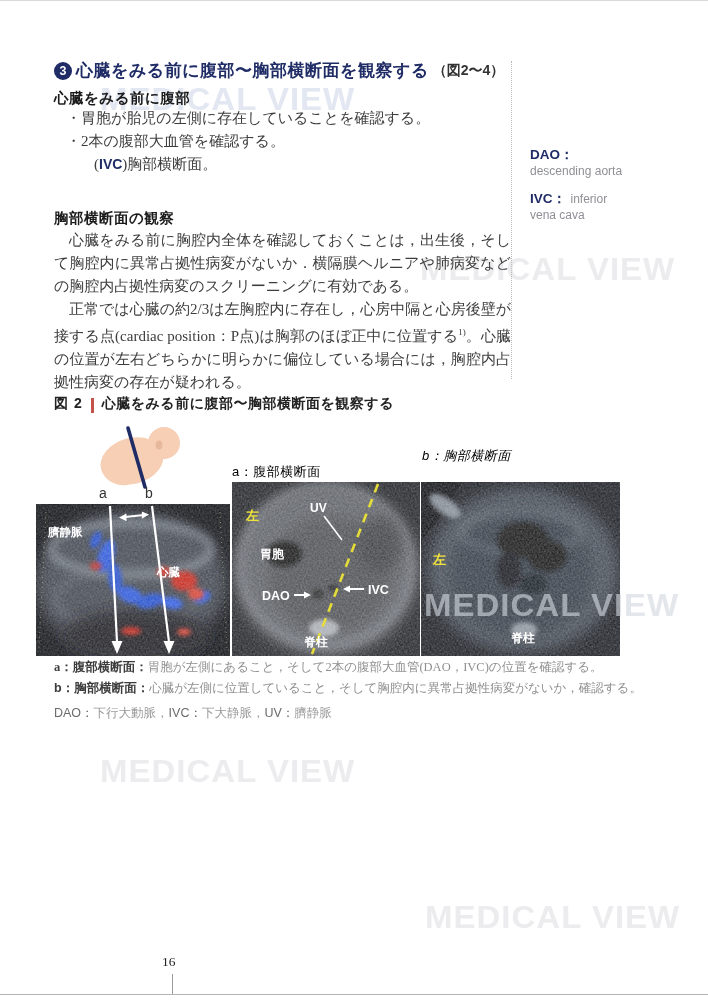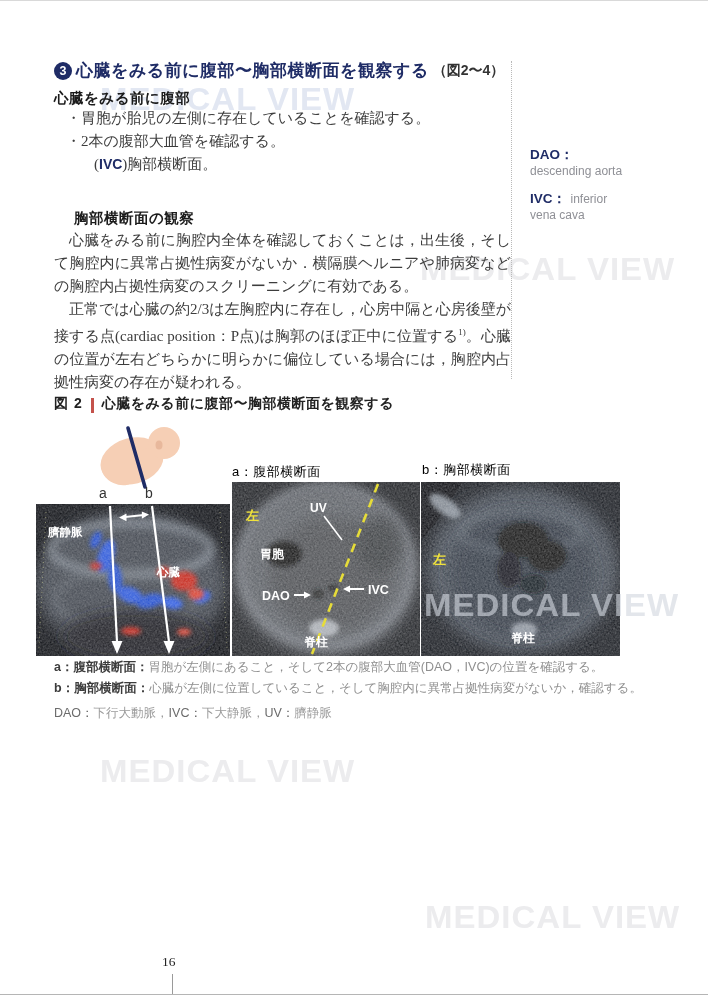--- a/index.html
+++ b/index.html
@@ -109,21 +109,21 @@
   <div class="divider-dotted abs"></div>
   <div class="abs" style="left:530px; top:145px; width:168px; z-index:1;">
     <div class="mn-abbr">DAO：</div>
     <div class="mn-full">descending aorta</div>
   </div>
   <div class="abs" style="left:530px; top:188px; width:168px; z-index:1;">
     <div><span class="mn-abbr">IVC：</span> <span class="mn-full">inferior</span></div>
     <div class="mn-full">vena cava</div>
   </div>
 
-  <div class="subhead abs" style="left:54px; top:208px;margin-left:20px;">胸部横断面の観察</div>
+  <div class="subhead abs" style="left:54px; top:208px;">胸部横断面の観察</div>
   <p class="body-text serif abs" style="left:54px; top:228px; width:457px;">　心臓をみる前に胸腔内全体を確認しておくことは，出生後，そして胸腔内に異常占拠性病変がないか．横隔膜ヘルニアや肺病変などの胸腔内占拠性病変のスクリーニングに有効である。</p>
   <p class="body-text serif abs" style="left:54px; top:297px; width:457px;"><span>　正常では心臓の約2/3は左胸腔内に存在し，心房中隔と心房後壁が接する点(cardiac position：P点)は胸郭のほぼ正中に位置する</span><sup class="ref1">1)</sup><span>。心臓の位置が左右どちらかに明らかに偏位している場合には，胸腔内占拠性病変の存在が疑われる。</span></p>
 
   <div class="fig-head abs">
     <span class="fig-label">図 2</span>
     <span class="fig-bar"></span>
     <span class="fig-title">心臓をみる前に腹部〜胸部横断面を観察する</span>
   </div>
 
   <svg class="abs" style="left:92px; top:416px; z-index:1;" width="100" height="76" viewBox="0 0 100 76">
@@ -134,21 +134,21 @@
       <circle cx="72" cy="26" r="16"></circle>
     </g>
     <ellipse cx="67" cy="28" rx="3.5" ry="4.5" fill="#e8b89c"></ellipse>
     <line x1="36" y1="11" x2="53" y2="70" stroke="#1f2c66" stroke-width="3.6" stroke-linecap="round"></line>
   </svg>
 
   <div class="scan-marker abs" style="left:99px; top:484px;">a</div>
   <div class="scan-marker abs" style="left:145px; top:484px;">b</div>
 
   <div class="panel-title abs" style="left:232px; top:462px;">a：腹部横断面</div>
-  <div class="panel-title abs" style="left:422px; top:460px;">b：胸部横断面</div>
+  <div class="panel-title abs" style="left:422px; top:446px;font-style:italic;">b：胸部横断面</div>
 
   <div class="us-panel" style="left:36px; top:503px;">
     <svg width="194" height="152" viewBox="0 0 194 152">
       <rect width="194" height="152" fill="#07090e"></rect>
       <ellipse cx="95" cy="80" rx="95" ry="72" fill="#3a4049" filter="url(#b7)"></ellipse>
       <ellipse cx="95" cy="45" rx="80" ry="26" fill="none" stroke="#8e97a2" stroke-width="7" filter="url(#b4)" opacity="0.75"></ellipse>
       <ellipse cx="90" cy="95" rx="70" ry="30" fill="none" stroke="#6c737c" stroke-width="5" filter="url(#b4)" opacity="0.5"></ellipse>
       <ellipse cx="100" cy="132" rx="75" ry="26" fill="#14171c" filter="url(#b7)"></ellipse>
       <g filter="url(#b2)">
         <ellipse cx="60" cy="36" rx="5" ry="9" fill="#1e49cc" transform="rotate(25 60 36)"></ellipse>
@@ -235,21 +235,21 @@
       <ellipse cx="24" cy="24" rx="18" ry="8" fill="#9aa3ad" transform="rotate(35 24 24)" filter="url(#b2)" opacity="0.8"></ellipse>
       <ellipse cx="103" cy="148" rx="13" ry="8" fill="#aeb5bf" filter="url(#b2)" opacity="0.7"></ellipse>
       <rect width="199" height="174" filter="url(#speckle)" opacity="0.3"></rect>
       <text x="12" y="82" font-size="13" font-weight="bold" fill="#f0e23c">左</text>
       <text x="90" y="160" font-size="12" font-weight="bold" fill="#ffffff">脊柱</text>
     </svg>
   </div>
 
   <div class="wm wm-over abs" style="left:424px; top:586px;">MEDICAL VIEW</div>
 
-  <div class="cap-line abs" style="top:656px;">
+  <div class="cap-line abs" style="top:656px;font-family:Liberation Serif, serif;">
     <span class="cap-bold">a：腹部横断面：</span><span class="cap-text">胃胞が左側にあること，そして2本の腹部大血管(DAO，IVC)の位置を確認する。</span>
   </div>
   <div class="cap-line abs" style="top:702px;">
     <span class="abbr-label">DAO：</span><span class="abbr-text">下行大動脈，</span><span class="abbr-label">IVC：</span><span class="abbr-text">下大静脈，</span><span class="abbr-label">UV：</span><span class="abbr-text">臍静脈</span>
   </div>
   <div class="cap-line abs" style="top:677px;">
     <span class="cap-bold">b：胸部横断面：</span><span class="cap-text">心臓が左側に位置していること，そして胸腔内に異常占拠性病変がないか，確認する。</span>
   </div>
 
   <div class="page-num abs">16</div>

